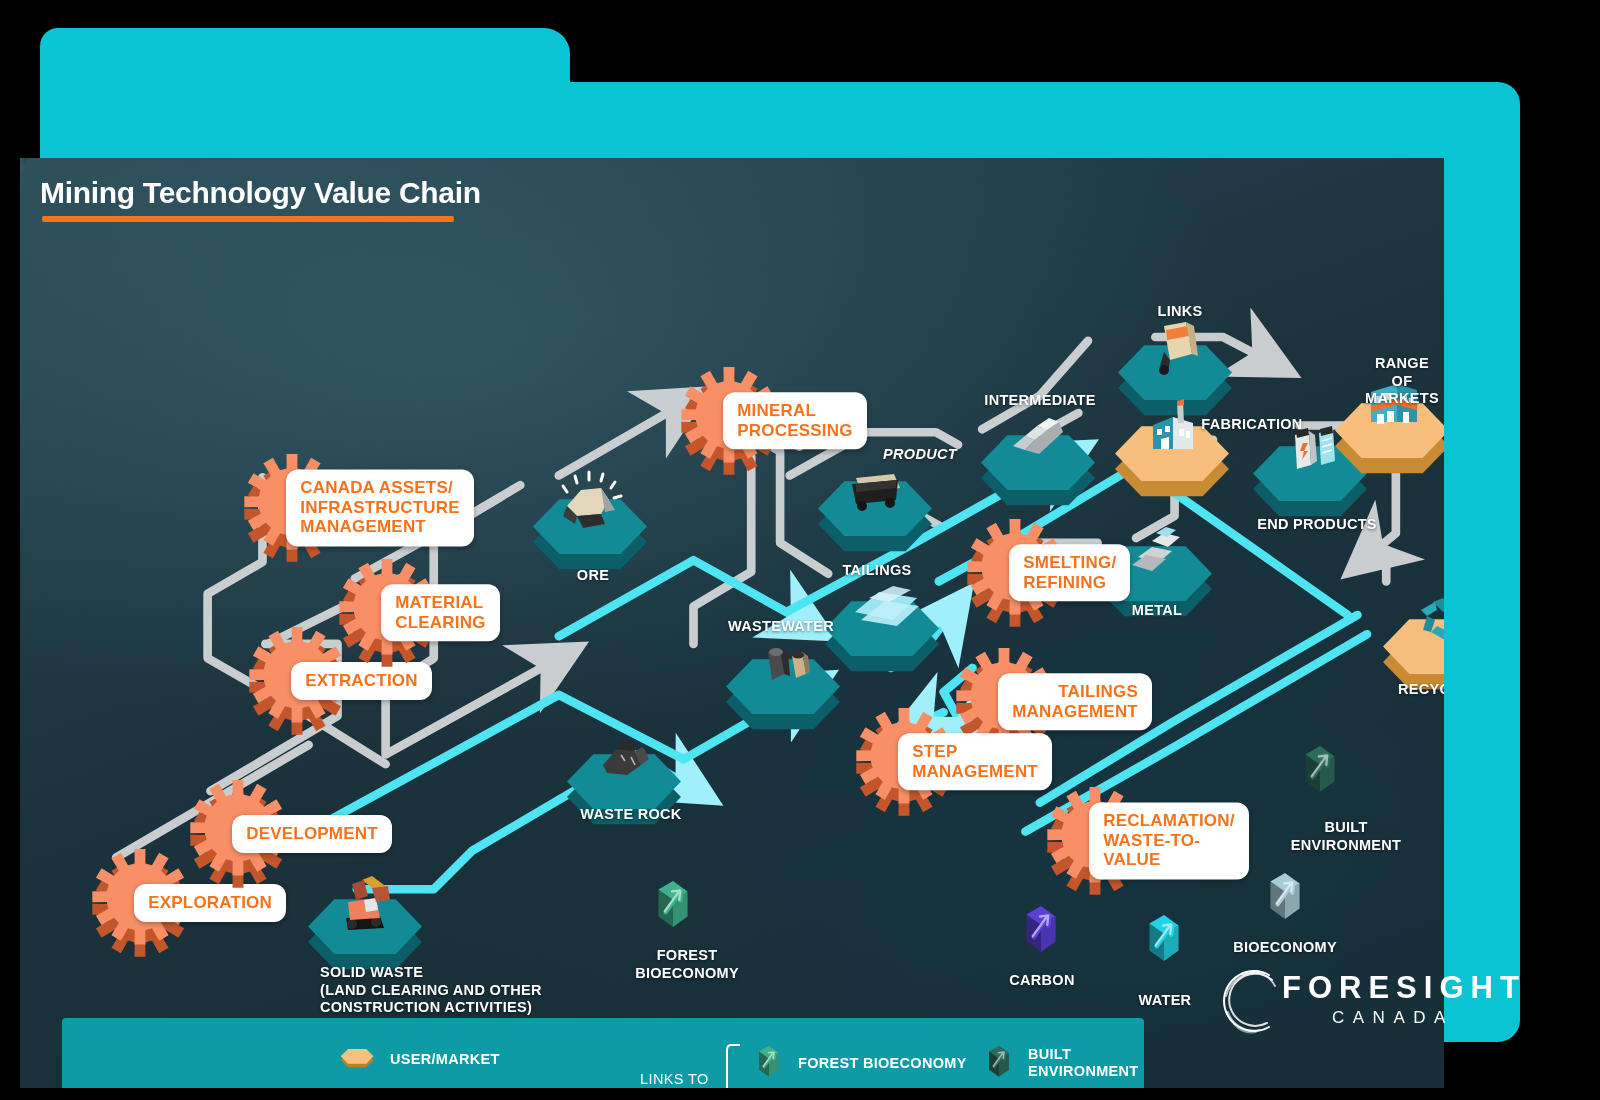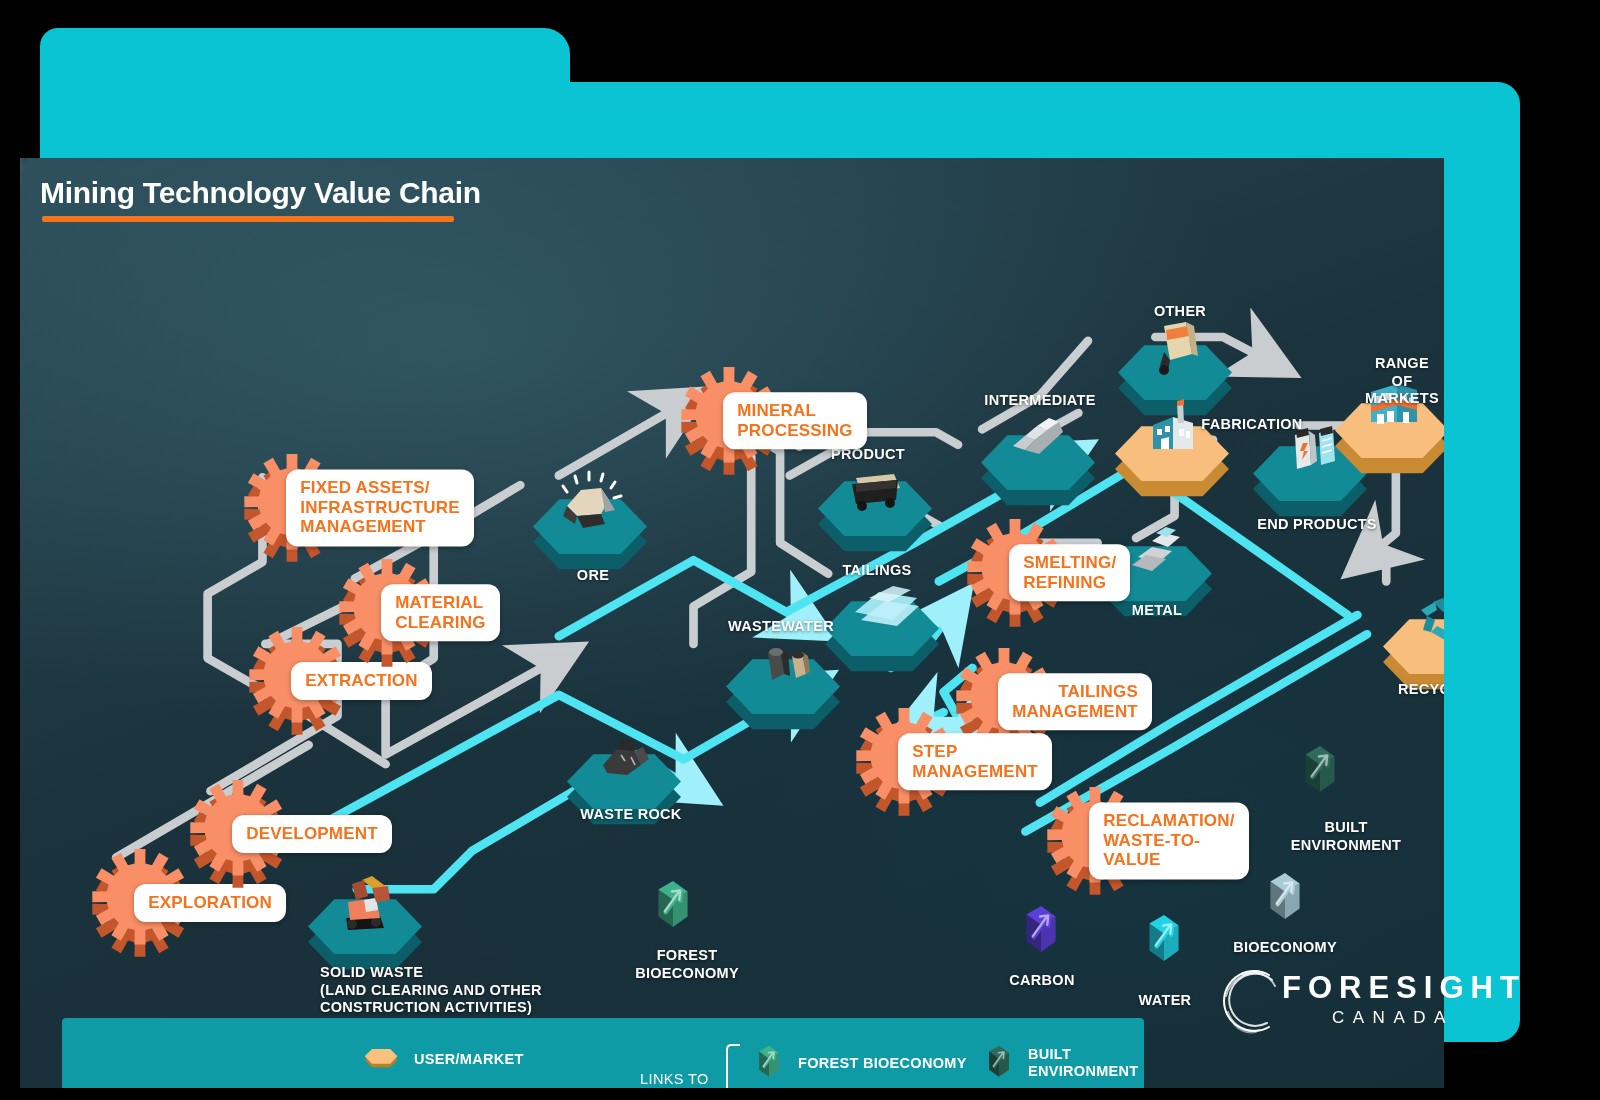--- a/index.html
+++ b/index.html
@@ -192,21 +192,21 @@
             <g>
               <path d="M14,30 L52,26 L58,40 L20,46 Z" fill="#D6C8A8"></path>
               <path d="M10,36 L56,32 L54,52 L14,56 Z" fill="#1f1f1f"></path>
               <path d="M14,36 L54,32 L54,40 L14,44 Z" fill="#35332f"></path>
               <circle cx="20" cy="58" r="5" fill="#141414"></circle>
               <circle cx="48" cy="55" r="5" fill="#141414"></circle>
             </g>
           </svg>
         </div>
       </div>
-      <div class="cap" style="left: 848px; top: 288px;">PRODUCT</div>
+      <div class="cap" style="left: 900px; top: 288px; font-style: italic;">PRODUCT</div>
       <div class="node" style="left: 862px; top: 462px;">
         <div class="hexnode" style="position:relative;">
           <div style="position:absolute;left:0;top:14px;"><svg width="118" height="85.4" viewBox="0 0 118 85.4">
               <path d="M28.32,83.3 L2,55.99999999999999 L28.32,28.700000000000003 L89.68,28.700000000000003 L116,55.99999999999999 L89.68,83.3 Z" fill="#0C5E68"></path>
               <path d="M28.32,67.89999999999999 L2,40.599999999999994 L28.32,13.3 L89.68,13.3 L116,40.599999999999994 L89.68,67.89999999999999 Z" fill="#138B96"></path>
             </svg></div>
           <svg style="position:absolute;left:26px;top:-6px;" width="70" height="70" viewBox="0 0 70 70">
             <g>
               <path d="M6,44 L30,24 L68,30 L44,52 Z" fill="#9FE3EE"></path>
               <path d="M12,52 L36,33 L70,38 L48,58 Z" fill="#BFEFF7" opacity=".9"></path>
@@ -305,21 +305,21 @@
             <g>
               <path d="M22,14 L44,10 L50,42 L28,48 Z" fill="#E6D6AD"></path>
               <path d="M24,18 L46,14 L47,24 L25,28 Z" fill="#F07F3C"></path>
               <path d="M44,10 L52,14 L56,44 L50,42 Z" fill="#C6B086"></path>
               <path d="M22,40 L28,48 L26,60 L18,54 Z" fill="#2a2a2a"></path>
               <circle cx="22" cy="58" r="5" fill="#191919"></circle>
             </g>
           </svg>
         </div>
       </div>
-      <div class="cap" style="left: 1160px; top: 145px;">OTHER</div>
+      <div class="cap" style="left: 1160px; top: 145px;">LINKS</div>
       <div class="node" style="left: 1135px; top: 407px;">
         <div class="hexnode" style="position:relative;">
           <div style="position:absolute;left:0;top:14px;"><svg width="118" height="85.4" viewBox="0 0 118 85.4">
               <path d="M28.32,83.3 L2,55.99999999999999 L28.32,28.700000000000003 L89.68,28.700000000000003 L116,55.99999999999999 L89.68,83.3 Z" fill="#0C5E68"></path>
               <path d="M28.32,67.89999999999999 L2,40.599999999999994 L28.32,13.3 L89.68,13.3 L116,40.599999999999994 L89.68,67.89999999999999 Z" fill="#138B96"></path>
             </svg></div>
           <svg style="position:absolute;left:26px;top:-6px;" width="70" height="70" viewBox="0 0 70 70">
             <g>
               <path d="M16,44 L30,34 L50,38 L36,50 Z" fill="#CFD3D6"></path>
               <path d="M10,52 L24,42 L44,46 L30,58 Z" fill="#B4B9BC"></path>
@@ -464,21 +464,21 @@
         <div class="pill" style="left: 42.24px;">MATERIAL
 CLEARING</div>
       </div>
       <div class="node" style="left: 272px; top: 350px;">
         <div class="gear">
           <svg class="gsvg" width="96" height="108.48" viewBox="0 0 96 108.48">
             <path d="M95.7,55.0L95.7,66.0L81.2,65.7L79.4,72.5L92.1,79.5L86.5,89.1L74.1,81.6L69.1,86.6L76.6,99.0L67.1,104.5L60.0,91.8L53.3,93.7L53.5,108.2L42.5,108.2L42.7,93.7L36.0,91.8L28.9,104.5L19.4,99.0L26.9,86.6L21.9,81.6L9.5,89.1L3.9,79.5L16.6,72.5L14.8,65.7L0.3,66.0L0.3,55.0L14.8,55.2L16.6,48.4L3.9,41.4L9.5,31.9L21.9,39.3L26.9,34.4L19.4,21.9L28.9,16.4L36.0,29.1L42.7,27.3L42.5,12.8L53.5,12.8L53.3,27.3L60.0,29.1L67.1,16.4L76.6,21.9L69.1,34.4L74.1,39.3L86.5,31.9L92.1,41.4L79.4,48.4L81.2,55.2Z" fill="#C4562C"></path>
             <path d="M95.7,42.5L95.7,53.5L81.2,53.3L79.4,60.0L92.1,67.1L86.5,76.6L74.1,69.1L69.1,74.1L76.6,86.5L67.1,92.1L60.0,79.4L53.3,81.2L53.5,95.7L42.5,95.7L42.7,81.2L36.0,79.4L28.9,92.1L19.4,86.5L26.9,74.1L21.9,69.1L9.5,76.6L3.9,67.1L16.6,60.0L14.8,53.3L0.3,53.5L0.3,42.5L14.8,42.7L16.6,36.0L3.9,28.9L9.5,19.4L21.9,26.9L26.9,21.9L19.4,9.5L28.9,3.9L36.0,16.6L42.7,14.8L42.5,0.3L53.5,0.3L53.3,14.8L60.0,16.6L67.1,3.9L76.6,9.5L69.1,21.9L74.1,26.9L86.5,19.4L92.1,28.9L79.4,36.0L81.2,42.7Z" fill="#F98F66"></path>
           </svg>
         </div>
-        <div class="pill" style="left: 42.24px;">FIXED ASSETS/
+        <div class="pill" style="left: 42.24px;">CANADA ASSETS/
 INFRASTRUCTURE
 MANAGEMENT</div>
       </div>
       <div class="node" style="left: 709px; top: 263px;">
         <div class="gear">
           <svg class="gsvg" width="96" height="108.48" viewBox="0 0 96 108.48">
             <path d="M95.7,55.0L95.7,66.0L81.2,65.7L79.4,72.5L92.1,79.5L86.5,89.1L74.1,81.6L69.1,86.6L76.6,99.0L67.1,104.5L60.0,91.8L53.3,93.7L53.5,108.2L42.5,108.2L42.7,93.7L36.0,91.8L28.9,104.5L19.4,99.0L26.9,86.6L21.9,81.6L9.5,89.1L3.9,79.5L16.6,72.5L14.8,65.7L0.3,66.0L0.3,55.0L14.8,55.2L16.6,48.4L3.9,41.4L9.5,31.9L21.9,39.3L26.9,34.4L19.4,21.9L28.9,16.4L36.0,29.1L42.7,27.3L42.5,12.8L53.5,12.8L53.3,27.3L60.0,29.1L67.1,16.4L76.6,21.9L69.1,34.4L74.1,39.3L86.5,31.9L92.1,41.4L79.4,48.4L81.2,55.2Z" fill="#C4562C"></path>
             <path d="M95.7,42.5L95.7,53.5L81.2,53.3L79.4,60.0L92.1,67.1L86.5,76.6L74.1,69.1L69.1,74.1L76.6,86.5L67.1,92.1L60.0,79.4L53.3,81.2L53.5,95.7L42.5,95.7L42.7,81.2L36.0,79.4L28.9,92.1L19.4,86.5L26.9,74.1L21.9,69.1L9.5,76.6L3.9,67.1L16.6,60.0L14.8,53.3L0.3,53.5L0.3,42.5L14.8,42.7L16.6,36.0L3.9,28.9L9.5,19.4L21.9,26.9L26.9,21.9L19.4,9.5L28.9,3.9L36.0,16.6L42.7,14.8L42.5,0.3L53.5,0.3L53.3,14.8L60.0,16.6L67.1,3.9L76.6,9.5L69.1,21.9L74.1,26.9L86.5,19.4L92.1,28.9L79.4,36.0L81.2,42.7Z" fill="#F98F66"></path>
           </svg>
         </div>
@@ -565,21 +565,21 @@
           <path d="M10,16 L24,8 L38,18 L24,26 Z" fill="#2E6B5C"></path>
           <path d="M17,38 L30,20 M24,19 L32,18 L31,27" fill="none" stroke="#2E6B5C" stroke-width="4" stroke-linecap="round" stroke-linejoin="round"></path>
           <path d="M16,37 L29,19 M23,18 L31,17 L30,26" fill="none" stroke="#ffffff" stroke-width="2.2" stroke-linecap="round" stroke-linejoin="round" opacity=".55"></path>
         </svg></div>
       <div class="cap" style="left: 1326px; top: 661px;">BUILT ENVIRONMENT</div>
     </div>
 
   <div id="legend">
 
 
-    <div class="lg-row" style="left:300px; top:22px; flex-direction:column; align-items:flex-start; gap:16px;">
+    <div class="lg-row" style="left:276px; top:22px; flex-direction:column; align-items:flex-start; gap:16px;">
       <div class="lg-row" style="position:relative;">
         <svg width="40" height="40" viewBox="0 0 44 40">
           <path d="M11,28 L3,20 L11,12 L31,12 L39,20 L31,28 Z" fill="#B8821F"></path>
           <path d="M11,24 L3,16 L11,8 L31,8 L39,16 L31,24 Z" fill="#F8C17E"></path>
         </svg>
         <span class="lg-txt">USER/MARKET</span>
       </div>
 
     </div>
 

